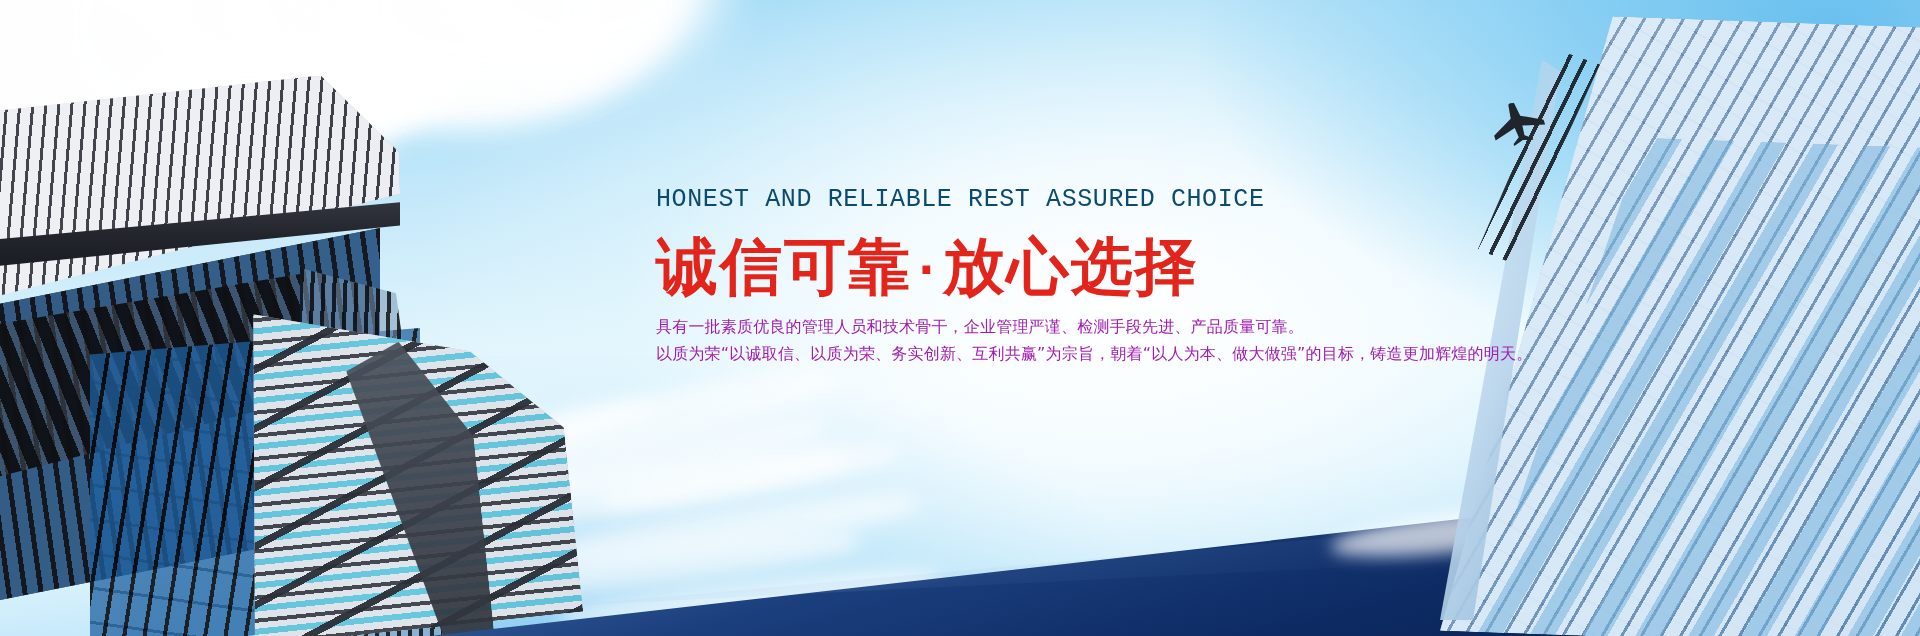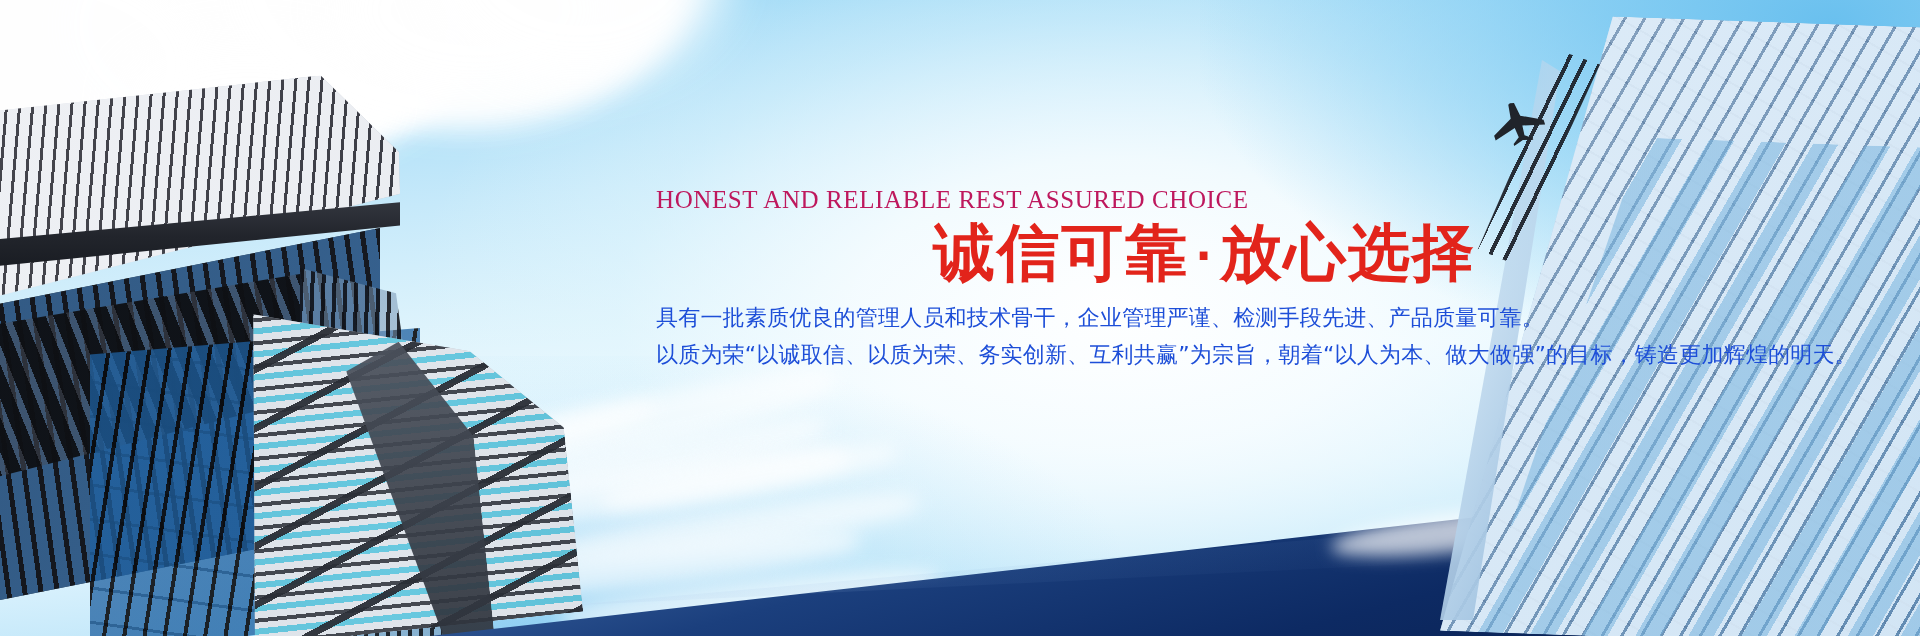--- a/index.html
+++ b/index.html
@@ -311,45 +311,44 @@
     position: absolute;
     left: 656px;
     top: 186px;
     width: 820px;
     z-index: 40;
   }
   .eyebrow {
     font-size: 25px;
     letter-spacing: 0.6px;
     font-weight: 400;
-    color: #be185d;
+    color: #0c4a6e;
     white-space: nowrap;
     line-height: 1.1;
-    margin: 0 0 6px 0;
-    font-family: Liberation Serif, serif;
+    margin: 0 0 20px 0;
+    font-family: Liberation Mono, monospace;
   }
   .headline {
     font-size: 62px;
     font-weight: 700;
     color: #e2241b;
     line-height: 1.05;
     letter-spacing: 2px;
     margin: 0 0 14px 0;
     white-space: nowrap;
     font-family: "DejaVu Sans", "Liberation Sans", sans-serif;
-    text-align: right;
   }
   .headline .dot {
     font-size: 44px;
     vertical-align: middle;
     padding: 0 6px;
   }
   .subtext {
-    font-size: 22px;
-    color: #1d4ed8;
+    font-size: 16px;
+    color: #a21caf;
     line-height: 1.72;
     letter-spacing: 0.2px;
     margin: 0;
     white-space: nowrap;
     font-family: "DejaVu Sans", "Liberation Sans", sans-serif;
   }
   .subtext .line { display: block; }
 </style>
 </head>
 <body>

